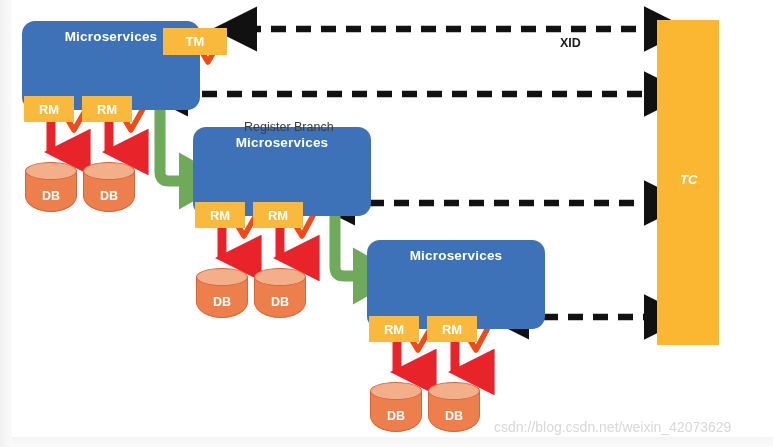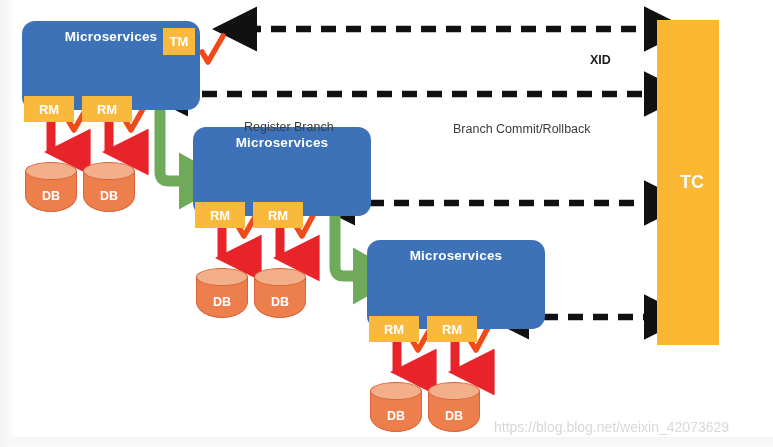--- a/index.html
+++ b/index.html
@@ -63,22 +63,23 @@
   
   #tc-bar {
     position: absolute;
     background: #FBB731;
     box-sizing: border-box;
   }
   #tc-label {
     position: absolute;
     color: #ffffff;
     font-weight: bold;
-    font-size: 18px;
-    font-family: "Liberation Sans", sans-serif;
+    font-size: 13px;
+    font-family: "Liberation Sans", sans-serif;
+    font-style: italic;
   }
   
   .db {
     position: absolute;
   }
   .db-body {
     position: absolute;
     left: 0;
     top: 9px;
     width: 100%;
@@ -245,21 +246,21 @@
         <path d="M458,340 L464,350 L479,322" stroke="#F04A1B" stroke-width="5.5" fill="none" stroke-linecap="round" stroke-linejoin="round"></path>
       </g>
       <g>
         <path d="M679,190 L687,205 L703,170" stroke="#F04A1B" stroke-width="6.5" fill="none" stroke-linecap="round" stroke-linejoin="round"></path>
       </g>
     </svg>
 
     <div class="ms-block" style="left:10px; top:21px; width:178px; height:89px;">
       <div class="ms-label">Microservices</div>
     </div>
-    <div class="tab" style="left:151px; top:28px; width:32px; height:27px;">
+    <div class="tab" style="left:151px; top:28px; width:64px; height:27px;">
       <span>TM</span>
     </div>
     <div class="tab" style="left:12px; top:96px; width:50px; height:26px;">
       <span>RM</span>
     </div>
     <div class="tab" style="left:70px; top:96px; width:50px; height:26px;">
       <span>RM</span>
     </div>
     <div class="db" style="left:13px; top:162px; width:52px; height:50px;">
       <div class="db-body"></div>
@@ -308,20 +309,19 @@
     </div>
     <div class="db" style="left:416px; top:382px; width:52px; height:50px;">
       <div class="db-body"></div>
       <div class="db-top"></div>
       <div class="db-text">DB</div>
     </div>
 
     <div id="tc-bar" style="left:645px; top:20px; width:62px; height:325px;"></div>
     <div id="tc-label" style="left:668px; top:172px;">TC</div>
 
-    <div class="flow-label bold" style="left:548px; top:53px;margin-left:30px;">XID</div>
+    <div class="flow-label bold" style="left:548px; top:36px;">XID</div>
     <div class="flow-label" style="left:232px; top:89px;margin-top:31px;">Register Branch</div>
-    <div class="flow-label" style="left:441px; top:122px;">Branch Commit/Rollback</div>
-
-    <div id="watermark">https://blog.blog.net/weixin_42073629</div>
+
+    <div id="watermark">csdn://blog.csdn.net/weixin_42073629</div>
 
   </div>
 </div>
 
 </body></html>

